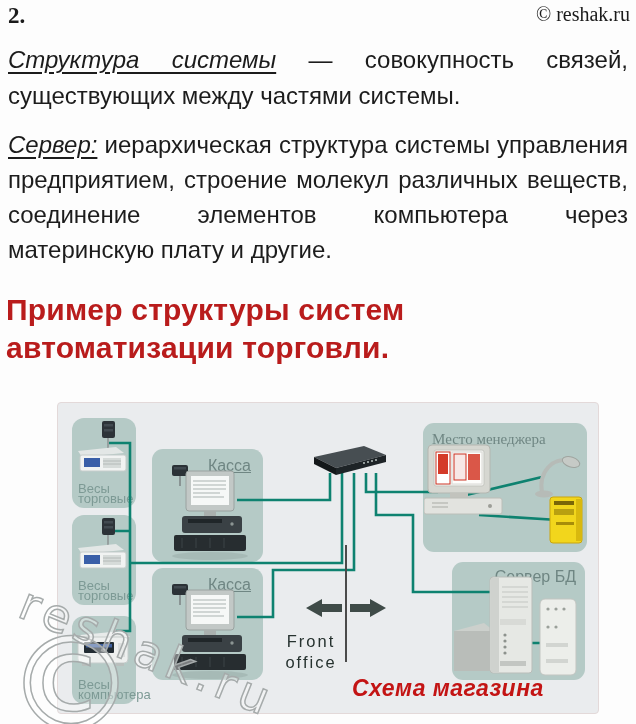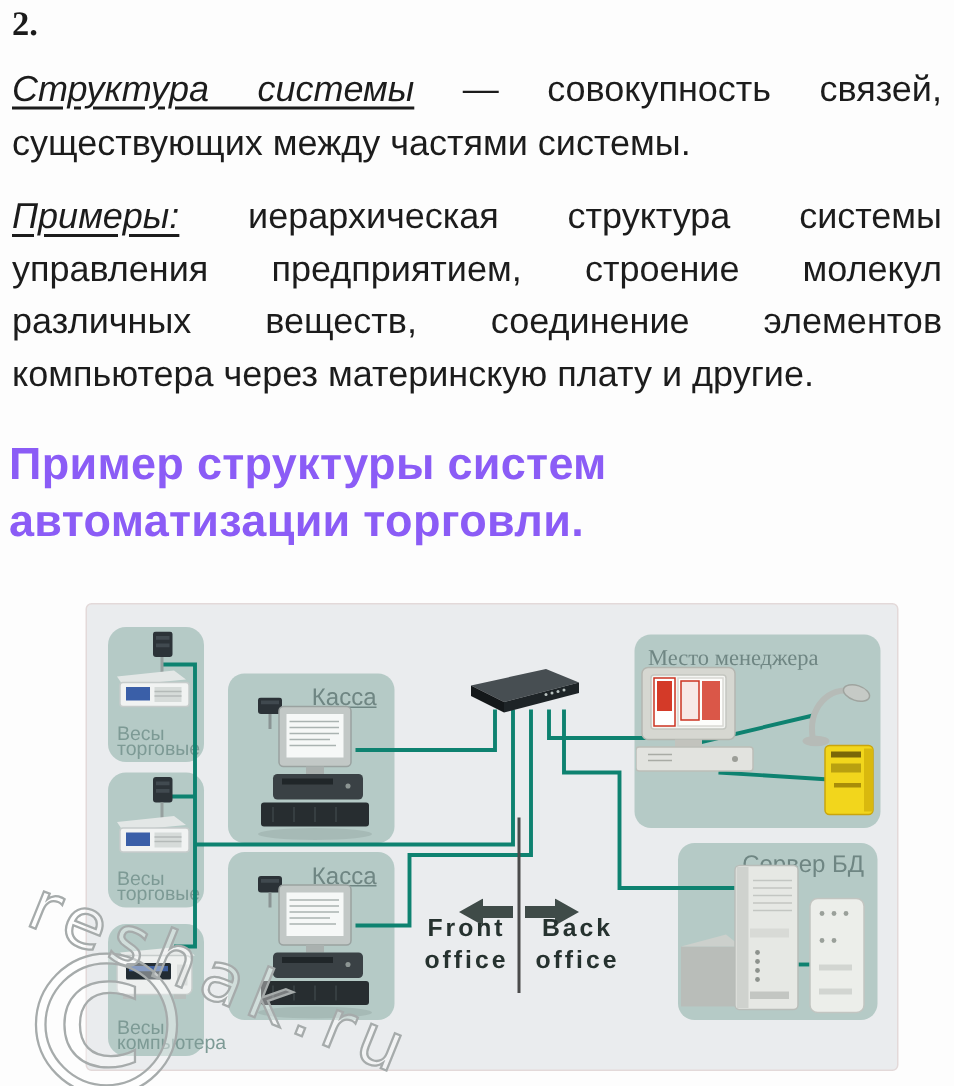--- a/index.html
+++ b/index.html
@@ -12,21 +12,21 @@
   .hdr{display:flex;justify-content:space-between;align-items:flex-start;padding:3px 6px 0 8px;}
   .page-num{font-family:"Liberation Serif","DejaVu Serif",serif;font-weight:bold;font-size:23px;}
   .copyright{font-family:"Liberation Serif","DejaVu Serif",serif;font-size:20px;}
   
   .para{margin:13px 8px 0 8px;font-size:24px;line-height:36px;text-align:justify;color:#1c1c1c;}
   .para.tight{line-height:35px;}
   .term{font-style:italic;text-decoration:underline;text-underline-offset:4px;}
   
   .heading{
     margin:24px 8px 12px 6px;width:565px;
-    font-weight:bold;font-size:30px;line-height:38px;color:#8b5cf6;letter-spacing:.2px;
+    font-weight:bold;font-size:30px;line-height:38px;color:#b91c1c;letter-spacing:.2px;
   }
   
   .diagram{
     position:absolute;left:57px;top:402px;width:540px;height:310px;
     background:var(--diagram-bg,#eaecee);
     border:1px solid #e3d9d9;border-radius:4px;overflow:hidden;
   }
   .nbox{position:absolute;background:var(--node-box,#b5cac6);border-radius:11px;}
   .nbox.small{width:64px;height:90px;left:14px;border-radius:12px;}
   .kassa-label{
@@ -36,22 +36,22 @@
   .srv-label{position:absolute;top:6px;right:9px;font-size:16px;color:var(--label-gray,#6f8683);}
   .scales-label{
     position:absolute;left:6px;bottom:4px;width:54px;
     font-size:13px;line-height:10px;color:#7d9a95;
   }
   .dev{position:absolute;}
   svg .cable{stroke:var(--cable,#0e8270);stroke-width:2.6;fill:none;}
   .cables{position:absolute;left:0;top:0;pointer-events:none;}
   .divider{position:absolute;left:287px;top:142px;width:2px;height:117px;background:#4b4b4b;}
   .office{
-    position:absolute;top:206px;width:62px;text-align:center;
-    font-weight:bold;font-size:16.5px;line-height:21px;letter-spacing:2px;
+    position:absolute;top:228px;width:62px;text-align:center;
+    font-weight:normal;font-size:16.5px;line-height:21px;letter-spacing:2px;
     color:var(--office-text,#26322f);
   }
   .office.front{left:222px;}
   .office.back{left:296px;}
   .caption{
     position:absolute;left:294px;top:272px;width:240px;
     font-weight:bold;font-style:italic;font-size:23px;letter-spacing:.5px;
     color:var(--caption-red,#c31414);
   }
   .arrow-icon{position:absolute;left:248px;top:196px;}
@@ -60,25 +60,26 @@
   .wm-txt{
     fill:rgba(255,255,255,.38);stroke:#a6abab;stroke-width:1.5px;
     font-family:"DejaVu Sans",sans-serif;
   }
 </style>
 </head>
 <body>
 
 <div class="hdr">
   <span class="page-num">2.</span>
+  <span class="copyright">© reshak.ru</span>
 </div>
 
 <p class="para"><span class="term">Структура системы</span><span> — совокупность связей, существующих между частями системы.</span></p>
 
-<p class="para tight"><span class="term">Примеры:</span><span> иерархическая структура системы управления предприятием, строение молекул различных веществ, соединение элементов компьютера через материнскую плату и другие.</span></p>
+<p class="para tight"><span class="term">Сервер:</span><span> иерархическая структура системы управления предприятием, строение молекул различных веществ, соединение элементов компьютера через материнскую плату и другие.</span></p>
 
 <div class="heading">Пример структуры систем автоматизации торговли.</div>
 
 <div class="diagram">
 
   <div class="nbox small" style="top:15px;">
     <span class="scales-label">Весы торговые</span>
   </div>
   <div class="nbox small" style="top:112px;">
     <span class="scales-label">Весы торговые</span>
@@ -260,20 +261,20 @@
     <rect x="92" y="70" width="22" height="4" fill="#d2d5d1"></rect>
     <rect x="92" y="86" width="22" height="4" fill="#d2d5d1"></rect>
   </svg>
 
   <div class="divider"></div>
   <svg class="arrow-icon" width="80" height="18">
     <polygon points="36,5 16,5 16,0 0,9 16,18 16,13 36,13" fill="var(--arrow-gray,#3f4b48)"></polygon>
     <polygon points="44,5 64,5 64,0 80,9 64,18 64,13 44,13" fill="var(--arrow-gray,#3f4b48)"></polygon>
   </svg>
   <div class="office front">Front office</div>
-  <div class="office back">Back office</div>
-
+
+  <div class="caption">Схема магазина</div>
 </div>
 
 <svg class="watermark" width="340" height="152">
   <text class="wm-txt" x="6" y="158" font-size="130">©</text>
   <text class="wm-txt" font-size="46" letter-spacing="6" transform="translate(16,44) rotate(22)">reshak.ru</text>
 </svg>
 
 </body></html>

